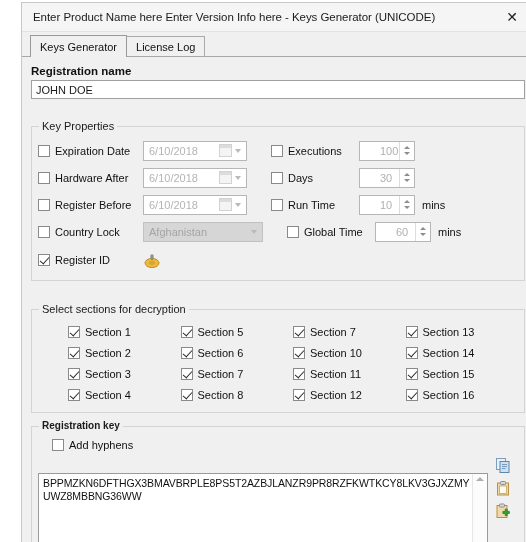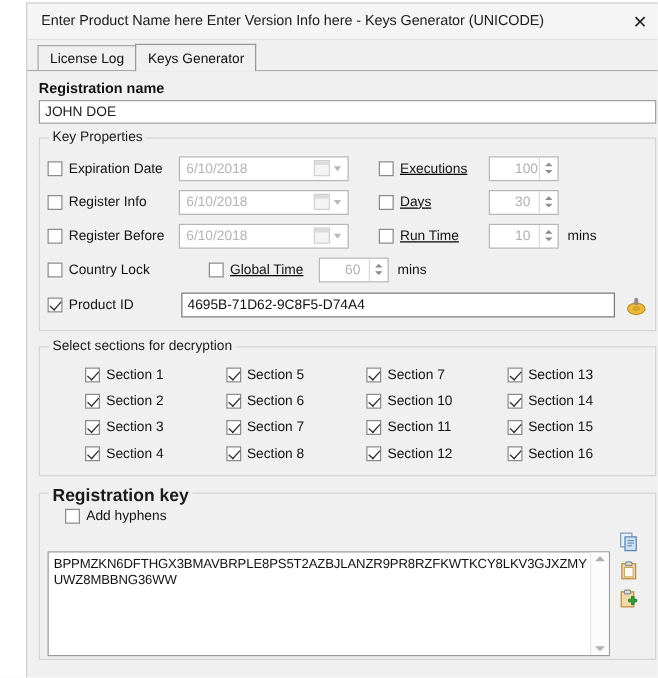--- a/index.html
+++ b/index.html
@@ -122,21 +122,21 @@
   }
   .groupbox > .gb-label {
     position: absolute;
     top: -7px; left: 7px;
     background: #f0f0f0;
     padding: 0 3px;
     font-size: 11px;
     color: #1a1a1a;
     white-space: nowrap;
   }
-  .groupbox > .gb-label.bold { font-weight: bold; font-size: 14px; }
+  .groupbox > .gb-label.bold { font-weight: bold; font-size: 10px; }
 
   
   .cb {
     width: 12px; height: 12px;
     border: 1px solid #8a8a8a;
     background: #fff;
     box-sizing: border-box;
     display: inline-block;
     position: relative;
     flex: none;
@@ -159,21 +159,21 @@
   .cbrow .lbl { font-size: 11px; color: #111; }
 
   
   .kp-row {
     display: flex;
     align-items: center;
     height: 27px;
   }
   .kp-left { width: 105px; flex: none; }
   .kp-date {
-    width: 136px; flex: none;
+    width: 104px; flex: none;
     height: 20px;
     background: #fff;
     border: 1px solid #b6b6b6;
     display: flex;
     align-items: center;
     box-sizing: border-box;
     position: relative;
   }
   .kp-date .val {
     flex: 1;
@@ -213,21 +213,21 @@
     box-sizing: border-box;
   }
   .combo-disabled .val {
     flex: 1;
     font-size: 11px;
     color: #a5a5a5;
     padding-left: 5px;
     white-space: nowrap;
   }
   .kp-gap { width: 24px; flex: none; }
-  .kp-right-lbl { width: 88px; flex: none; text-decoration: underline; }
+  .kp-right-lbl { width: 88px; flex: none; }
   .spin {
     width: 56px; flex: none;
     height: 20px;
     background: #fff;
     border: 1px solid #b6b6b6;
     display: flex;
     align-items: center;
     box-sizing: border-box;
   }
   .spin .val {
@@ -353,30 +353,30 @@
 <body>
 
 <div class="window">
 
   <div class="titlebar">
     <div class="title-text">Enter Product Name here Enter Version Info here - Keys Generator (UNICODE)</div>
     <div class="close-btn">✕</div>
   </div>
 
   <div class="tabstrip">
+    <div class="tab selected">Keys Generator</div>
     <div class="tab">License Log</div>
-    <div class="tab selected">Keys Generator</div>
   </div>
 
   <div class="client">
 
     <div class="section-title">Registration name</div>
     <div class="textbox">JOHN DOE</div>
 
-    <div class="groupbox" style="margin-top:11px;">
+    <div class="groupbox" style="margin-top:27px;">
       <div class="gb-label">Key Properties</div>
 
       <div class="kp-row">
         <div class="kp-left cbrow">
           <span class="cb"></span>
           <span class="lbl">Expiration Date</span>
         </div>
         <div class="kp-date">
           <span class="val">6/10/2018</span>
           <span class="cal-ico"></span>
@@ -393,21 +393,21 @@
             <span class="sp-up"></span>
             <span class="sp-dn"></span>
           </span>
         </div>
         <span class="mins"></span>
       </div>
 
       <div class="kp-row">
         <div class="kp-left cbrow">
           <span class="cb"></span>
-          <span class="lbl">Register Info</span>
+          <span class="lbl">Hardware After</span>
         </div>
         <div class="kp-date">
           <span class="val">6/10/2018</span>
           <span class="cal-ico"></span>
           <span class="arrow-dn"></span>
         </div>
         <div class="kp-gap"></div>
         <div class="kp-right-lbl cbrow">
           <span class="cb"></span>
           <span class="lbl">Days</span>
@@ -445,52 +445,55 @@
           </span>
         </div>
         <span class="mins">mins</span>
       </div>
 
       <div class="kp-row">
         <div class="kp-left cbrow">
           <span class="cb"></span>
           <span class="lbl">Country Lock</span>
         </div>
+        <div class="combo-disabled">
+          <span class="val">Afghanistan</span>
+          <span class="arrow-dn"></span>
+        </div>
         <div class="kp-gap"></div>
         <div class="kp-right-lbl cbrow">
           <span class="cb"></span>
           <span class="lbl">Global Time</span>
         </div>
         <div class="spin">
           <span class="val">60</span>
           <span class="spin-btns">
             <span class="sp-up"></span>
             <span class="sp-dn"></span>
           </span>
         </div>
         <span class="mins">mins</span>
       </div>
 
       <div class="hw-row">
         <div class="kp-left cbrow">
           <span class="cb checked"></span>
-          <span class="lbl">Product ID</span>
-        </div>
-        <div class="hw-field">4695B-71D62-9C8F5-D74A4</div>
+          <span class="lbl">Register ID</span>
+        </div>
         <div class="hw-icon">
           <svg width="18" height="18" viewBox="0 0 18 18">
             <ellipse cx="9" cy="12" rx="7" ry="4.6" fill="#edb93c" stroke="#c08f20" stroke-width="1"></ellipse>
             <path d="M6 11 q3 -3 6 0 l0 2 q-3 2 -6 0 z" fill="#d9a62c"></path>
             <rect x="7.4" y="3.2" width="3.2" height="6" rx="1.6" fill="#8d8d8d"></rect>
           </svg>
         </div>
       </div>
     </div>
 
-    <div class="groupbox" style="margin-top:12px;">
+    <div class="groupbox" style="margin-top:28px;">
       <div class="gb-label">Select sections for decryption</div>
       <div class="sec-grid">
         <div class="cbrow">
             <span class="cb checked"></span>
             <span class="lbl">Section 1</span>
           </div>
         <div class="cbrow">
             <span class="cb checked"></span>
             <span class="lbl">Section 2</span>
           </div>

